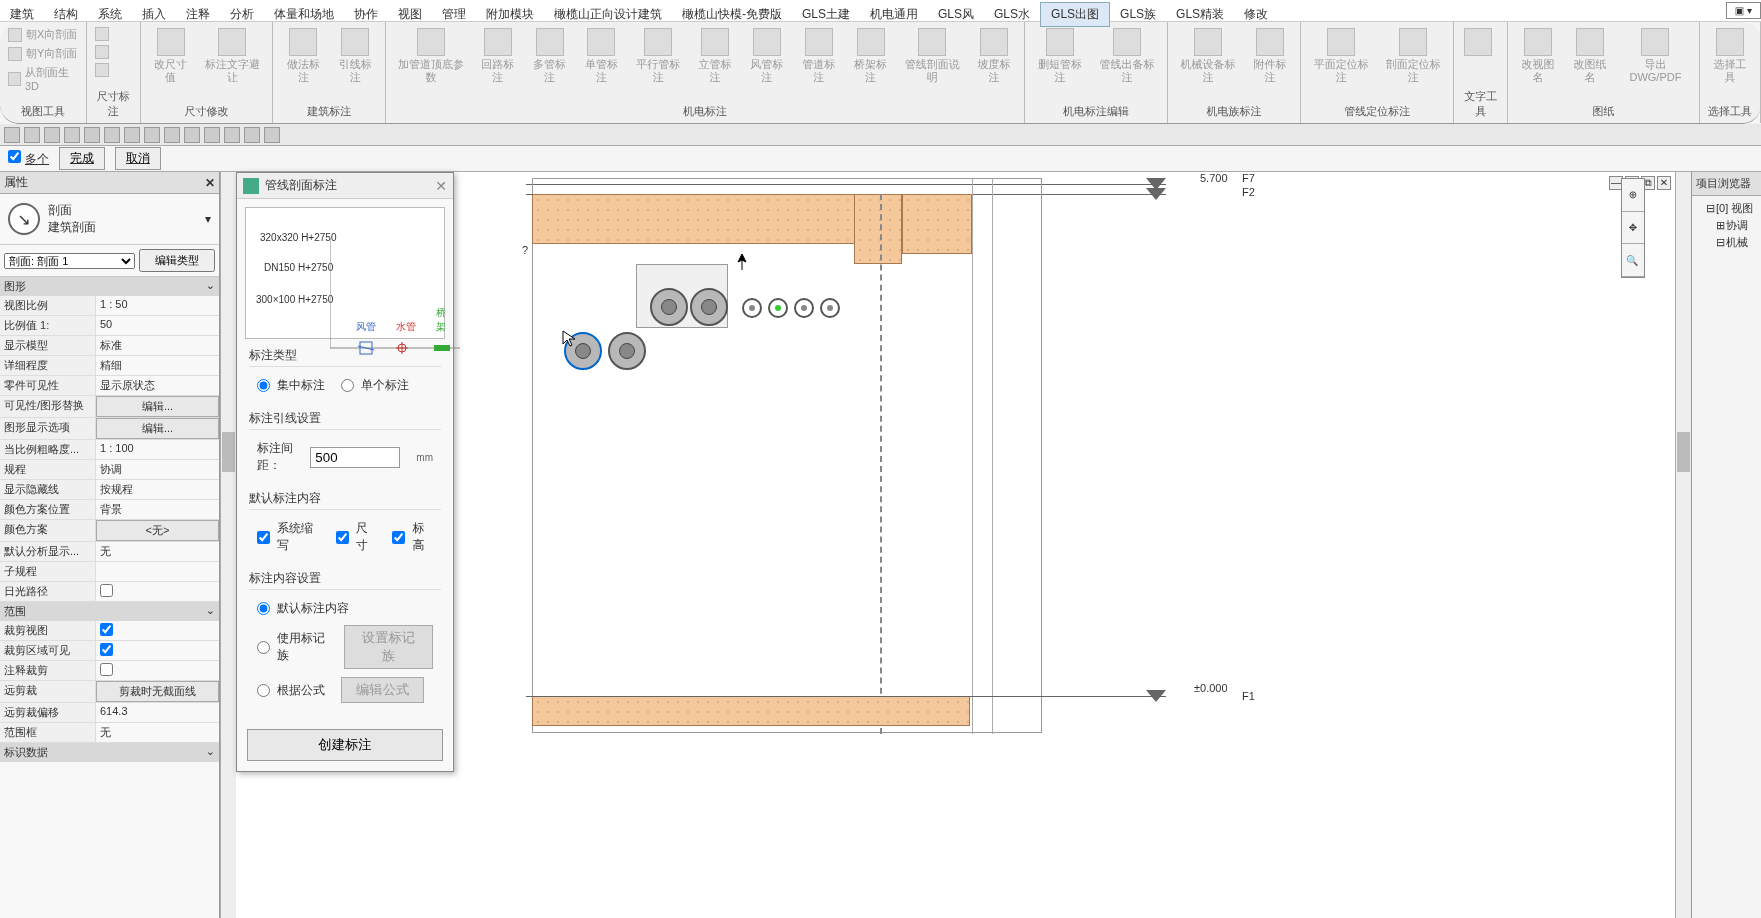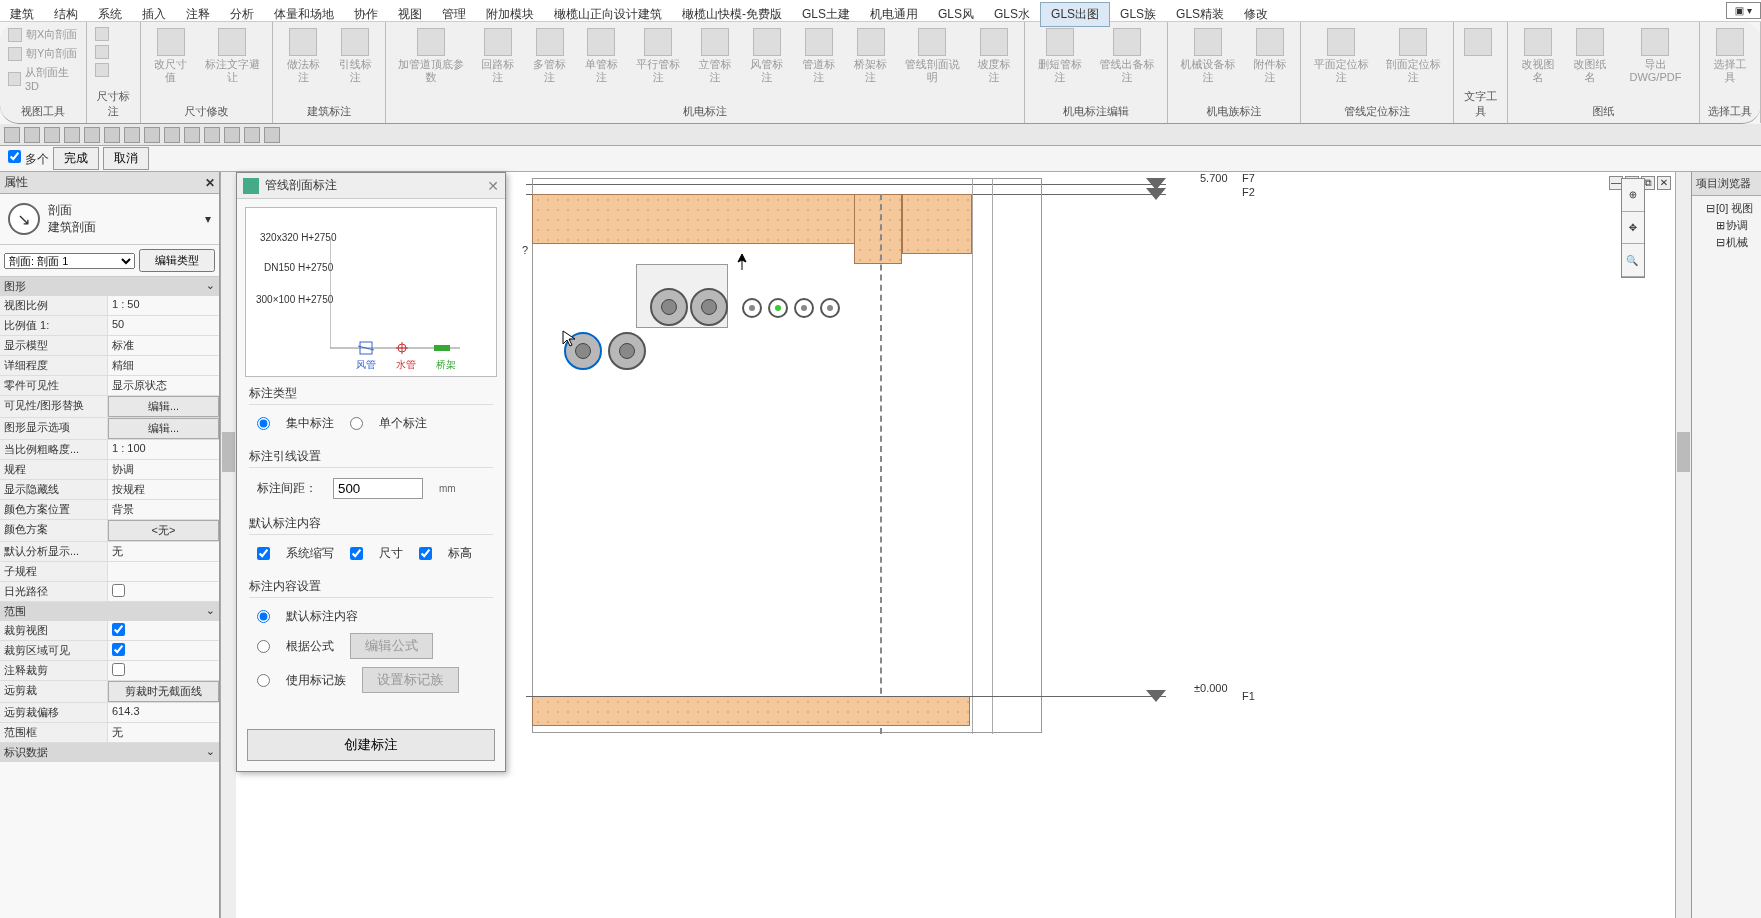--- a/index.html
+++ b/index.html
@@ -21,42 +21,42 @@
 .rbtn span { font-size: 11px; text-align: center; line-height: 1.2; }
 .rbtn-sm { display: flex; align-items: center; gap: 4px; padding: 1px 2px; font-size: 11px; color: #999; cursor: pointer; }
 .rbtn-sm .ico-sm { width: 14px; height: 14px; background: #ddd; border: 1px solid #bbb; display: inline-block; }
 .rcol { display: flex; flex-direction: column; gap: 2px; }
 
 
 .qat { display: flex; background: #e8e8e8; border-bottom: 1px solid #aaa; height: 22px; align-items: center; padding: 0 4px; gap: 4px; }
 .qat-btn { width: 16px; height: 16px; background: #ccc; border: 1px solid #999; cursor: pointer; }
 
 
-.optbar { display: flex; background: #f5f5f5; border-bottom: 1px solid #aaa; height: 26px; align-items: center; padding: 0 8px; gap: 4px; }
+.optbar { display: flex; background: #f5f5f5; border-bottom: 1px solid #aaa; height: 26px; align-items: center; padding: 0 8px; gap: 10px; text-decoration: underline; }
 .optbar input[type=checkbox] { margin-right: 4px; }
 .optbar button { padding: 2px 10px; background: #eee; border: 1px solid #999; cursor: pointer; font-size: 12px; }
 
 
 .main { display: flex; height: calc(918px - 22px - 102px - 22px - 26px); }
 
 
 .props { width: 220px; background: #f8f8f8; border-right: 1px solid #999; display: flex; flex-direction: column; }
 .props-header { display: flex; align-items: center; background: #e0e0e0; padding: 2px 4px; border-bottom: 1px solid #aaa; }
 .props-close { margin-left: auto; cursor: pointer; font-weight: bold; }
 .props-type { display: flex; align-items: center; padding: 8px; gap: 8px; border-bottom: 1px solid #ccc; }
 .props-type-icon { width: 32px; height: 32px; border-radius: 50%; background: #fff; border: 2px solid #666; display: flex; align-items: center; justify-content: center; }
 .props-type-icon::after { content: "↘"; font-size: 16px; }
 .props-instance { display: flex; align-items: center; padding: 4px; gap: 4px; border-bottom: 1px solid #ccc; }
 .props-instance select { flex: 1; font-size: 11px; }
 .props-instance button { font-size: 11px; padding: 2px 14px; }
 .props-grid { flex: 1; overflow-y: auto; }
 .props-section { background: #d8d8d8; padding: 2px 4px; font-size: 11px; display: flex; }
 .props-section .exp { margin-left: auto; }
 .props-row { display: flex; border-bottom: 1px solid #ddd; font-size: 11px; }
-.props-row .k { width: 108px; padding: 2px 4px; background: #f0f0f0; border-right: 1px solid #ddd; }
+.props-row .k { width: 96px; padding: 2px 4px; background: #f0f0f0; border-right: 1px solid #ddd; }
 .props-row .v { flex: 1; padding: 2px 4px; }
 .props-row .v.btn { text-align: center; background: #e8e8e8; border: 1px solid #aaa; cursor: pointer; }
 
 
 .canvas-wrap { flex: 1; position: relative; background: #fff; }
 .viewcube { position: absolute; top: 6px; right: 30px; width: 24px; height: 100px; border: 1px solid #888; background: #f4f4f4; display: flex; flex-direction: column; }
 .viewcube div { flex: 1; border-bottom: 1px solid #aaa; display:flex; align-items:center; justify-content:center; font-size:10px; cursor:pointer; }
 .view-ctrl { position: absolute; top: 4px; left: 4px; display: flex; gap: 2px; }
 .view-ctrl span { width: 14px; height: 14px; border: 1px solid #888; font-size: 10px; text-align:center; cursor:pointer; background:#eee; }
 .view-ctrl2 { position: absolute; top: 4px; right: 4px; display: flex; gap: 2px; }
@@ -72,31 +72,31 @@
 .pipe-sm { position:absolute; width:20px; height:20px; border-radius:50%; border:2px solid #555; background:#fff; }
 .pipe-sm::after { content:""; position:absolute; inset:5px; border-radius:50%; background:#888; }
 .pipe-green::after { background:#3c3; }
 .level-line { position: absolute; height: 0; border-top: 1px solid #666; }
 .level-tag { position: absolute; font-size: 11px; color: #333; }
 .level-mark { position: absolute; width: 0; height: 0; border-left: 10px solid transparent; border-right: 10px solid transparent; border-top: 12px solid #666; }
 .dash-v { position: absolute; width: 0; border-left: 2px dashed #888; }
 .outline { position: absolute; border: 1px solid #999; }
 
 
-.dialog { position: absolute; top: 184px; left: 240px; width: 270px; height: 600px; background: #f8f8f8; border: 1px solid #888; box-shadow: 2px 2px 6px rgba(0,0,0,0.3); display: flex; flex-direction: column; font-size: 12px; }
+.dialog { position: absolute; top: 184px; left: 240px; width: 218px; height: 600px; background: #f8f8f8; border: 1px solid #888; box-shadow: 2px 2px 6px rgba(0,0,0,0.3); display: flex; flex-direction: column; font-size: 12px; }
 .dialog-title { display: flex; align-items: center; padding: 4px 6px; background: #eee; border-bottom: 1px solid #ccc; }
 .dialog-title .ico { width: 16px; height: 16px; background: #4a8; margin-right: 6px; }
 .dialog-title .close { margin-left: auto; cursor: pointer; color: #888; font-size: 14px; }
 .dialog-preview { margin: 8px; height: 170px; background: #fff; border: 1px solid #bbb; position: relative; font-size: 10px; }
 .dialog-preview .plabel { position: absolute; font-size: 10px; }
 .dialog-body { padding: 0 12px; flex: 1; }
 .dgroup { margin-bottom: 12px; }
 .dgroup-title { font-size: 12px; margin-bottom: 6px; border-bottom: 1px solid #ddd; padding-bottom: 2px; }
 .drow { display: flex; align-items: center; gap: 16px; padding: 4px 8px; }
-.drow label { display: flex; align-items: center; gap: 16px; }
+.drow label { display: flex; align-items: center; gap: 7px; }
 .drow input[type=text] { width: 90px; padding: 2px 4px; border: 1px solid #999; }
 .drow .unit { font-size: 10px; color: #666; }
 .drow button { padding: 3px 14px; background: #ddd; border: 1px solid #aaa; color: #999; }
 .dialog-footer { padding: 10px; }
 .dialog-footer button { width: 100%; padding: 6px; background: #e8e8e8; border: 1px solid #999; cursor: pointer; }
 
 
 .browser { width: 70px; background: #f4f4f4; border-left: 1px solid #999; display: flex; flex-direction: column; }
 .browser-title { writing-mode: horizontal-tb; padding: 4px; font-size: 11px; background: #e0e0e0; border-bottom: 1px solid #aaa; }
 .browser-tree { padding: 4px; font-size: 11px; }
@@ -599,30 +599,30 @@
           <div class="dgroup-title">标注内容设置</div>
           <div class="drow">
               <label>
                 <input type="radio" name="tc" checked="" style="">
                 <span>默认标注内容</span>
               </label>
             </div>
           <div class="drow">
             <label>
                 <input type="radio" name="tc" style="">
-                <span>根据公式</span>
-              </label>
-            <button disabled="">编辑公式</button>
+                <span>使用标记族</span>
+              </label>
+            <button disabled="">设置标记族</button>
           </div>
           <div class="drow">
             <label>
                 <input type="radio" name="tc" style="">
-                <span>使用标记族</span>
-              </label>
-            <button disabled="">设置标记族</button>
+                <span>根据公式</span>
+              </label>
+            <button disabled="">编辑公式</button>
           </div>
         </div>
       </div>
       <div class="dialog-footer">
         <button>创建标注</button>
       </div>
     </div>
   </div>
 
   <div class="scrollbar-v">

